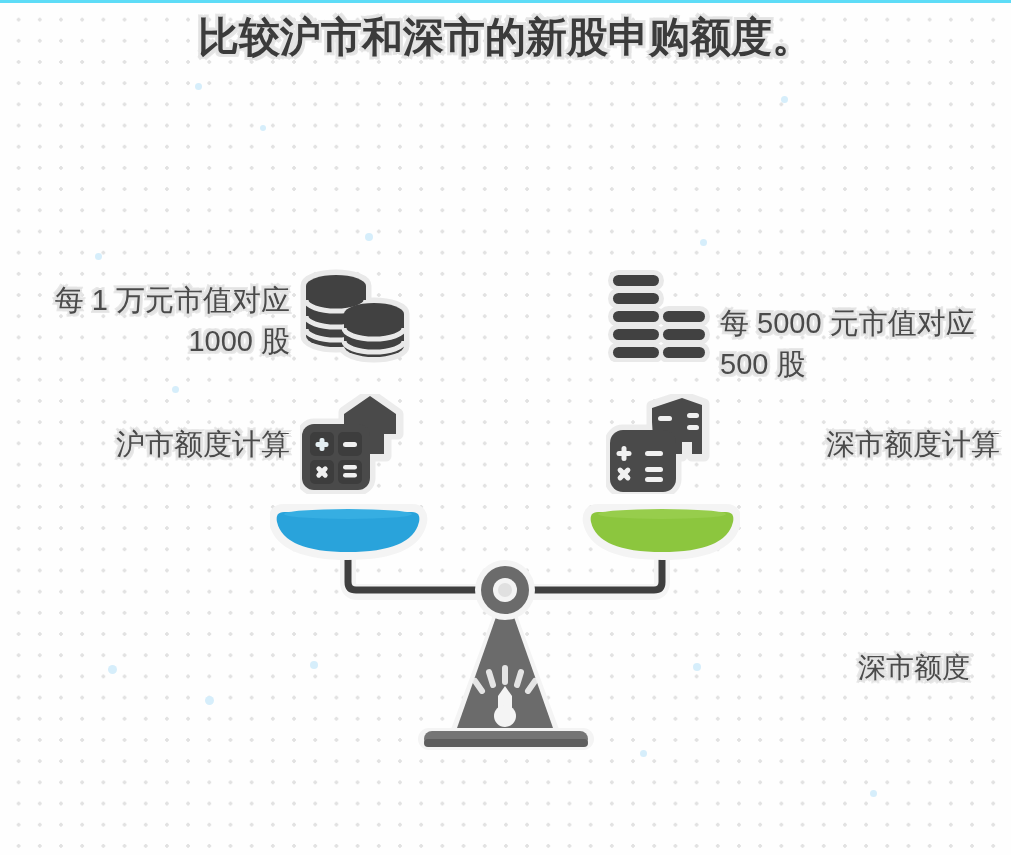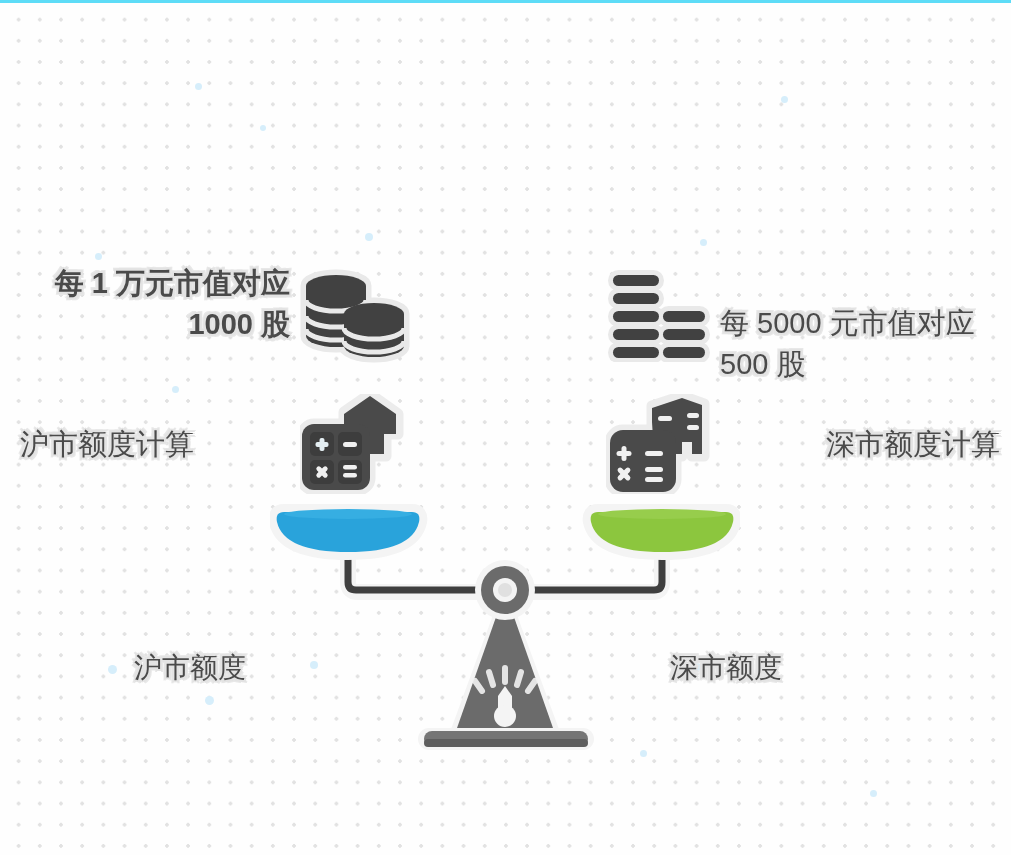--- a/index.html
+++ b/index.html
@@ -67,26 +67,26 @@
     line-height: 41px;
     text-shadow:
        2px 0 0 #e3e3e3,  -2px 0 0 #e3e3e3,
        0 2px 0 #e3e3e3,  0 -2px 0 #e3e3e3,
        2px 2px 0 #e3e3e3, -2px 2px 0 #e3e3e3,
        2px -2px 0 #e3e3e3, -2px -2px 0 #e3e3e3,
        3px 3px 0 #e8e8e8, -3px 3px 0 #e8e8e8,
        3px -3px 0 #e8e8e8, -3px -3px 0 #e8e8e8;
   }
 
-  #left-ratio-label  { left: 20px;  top: 263px; width: 270px; text-align: right; font-weight: bold; }
+  #left-ratio-label  { left: 20px;  top: 280px; width: 270px; text-align: right; }
   #right-ratio-label { left: 720px; top: 272px; width: 280px; text-align: left; margin-top: 31px; }
-  #left-calc-label   { left: 20px;  top: 424px; width: 270px; }
+  #left-calc-label   { left: 20px;  top: 424px; width: 270px; text-align: right; }
   #right-calc-label  { left: 720px; top: 424px; width: 280px; text-align: right; }
   #left-pan-label    { left: 40px;  top: 647px; width: 300px; text-align: center; font-size: 28px;}
-  #right-pan-label   { left: 670px; top: 647px; width: 300px; text-align: left; font-size: 28px;}
+  #right-pan-label   { left: 670px; top: 647px; width: 300px; text-align: right; font-size: 28px;}
 
   
   .icon-box { position: absolute; }
   #coins-icon        { left: 300px; top: 268px; }
   #bars-icon         { left: 608px; top: 270px; }
   #calc-house-icon   { left: 300px; top: 394px; }
   #calc-building-icon{ left: 606px; top: 394px; }
 
   
   #scale { position: absolute; left: 270px; top: 500px; }
@@ -106,20 +106,21 @@
   <div class="bg-dot" style="left:172px;top:386px;width:7px;height:7px;"></div>
   <div class="bg-dot" style="left:957px;top:438px;width:8px;height:8px;"></div>
   <div class="bg-dot" style="left:205px;top:696px;width:9px;height:9px;"></div>
   <div class="bg-dot" style="left:108px;top:665px;width:9px;height:9px;"></div>
   <div class="bg-dot" style="left:310px;top:661px;width:8px;height:8px;"></div>
   <div class="bg-dot" style="left:693px;top:663px;width:8px;height:8px;"></div>
   <div class="bg-dot" style="left:95px;top:253px;width:7px;height:7px;"></div>
   <div class="bg-dot" style="left:640px;top:750px;width:7px;height:7px;"></div>
   <div class="bg-dot" style="left:870px;top:790px;width:7px;height:7px;"></div>
 
+  <div class="title">比较沪市和深市的新股申购额度。</div>
 
   <div class="halo-text" id="left-ratio-label">每 1 万元市值对应 1000 股</div>
 
   <div class="icon-box" id="coins-icon">
     <svg width="110" height="96" viewBox="0 0 110 96">
       <g stroke="#e9e9e9" stroke-width="11" stroke-linejoin="round" fill="none">
         <path d="M6 18 a30 11 0 0 1 60 0 v50 a30 11 0 0 1 -60 0 z"></path>
         <path d="M44 46 a30 11 0 0 1 60 0 v32 a30 11 0 0 1 -60 0 z"></path>
       </g>
       <g fill="#414141">
@@ -271,16 +272,15 @@
       </g>
 
       <g>
         <path d="M328 12 L456 12 Q465 12 463 22 Q456 52 392 52 Q328 52 321 22 Q319 12 328 12 Z" fill="none" stroke="#f4f4f4" stroke-width="16" stroke-linejoin="round"></path>
         <path d="M328 12 L456 12 Q465 12 463 22 Q456 52 392 52 Q328 52 321 22 Q319 12 328 12 Z" fill="#8cc63e"></path>
         <ellipse cx="392" cy="14" rx="64" ry="5" fill="#97cd4c"></ellipse>
       </g>
     </svg>
   </div>
 
-  <div class="halo-text" id="left-pan-label">沪市额度</div>
   <div class="halo-text" id="right-pan-label">深市额度</div>
 
 </div>
 
 </body></html>

